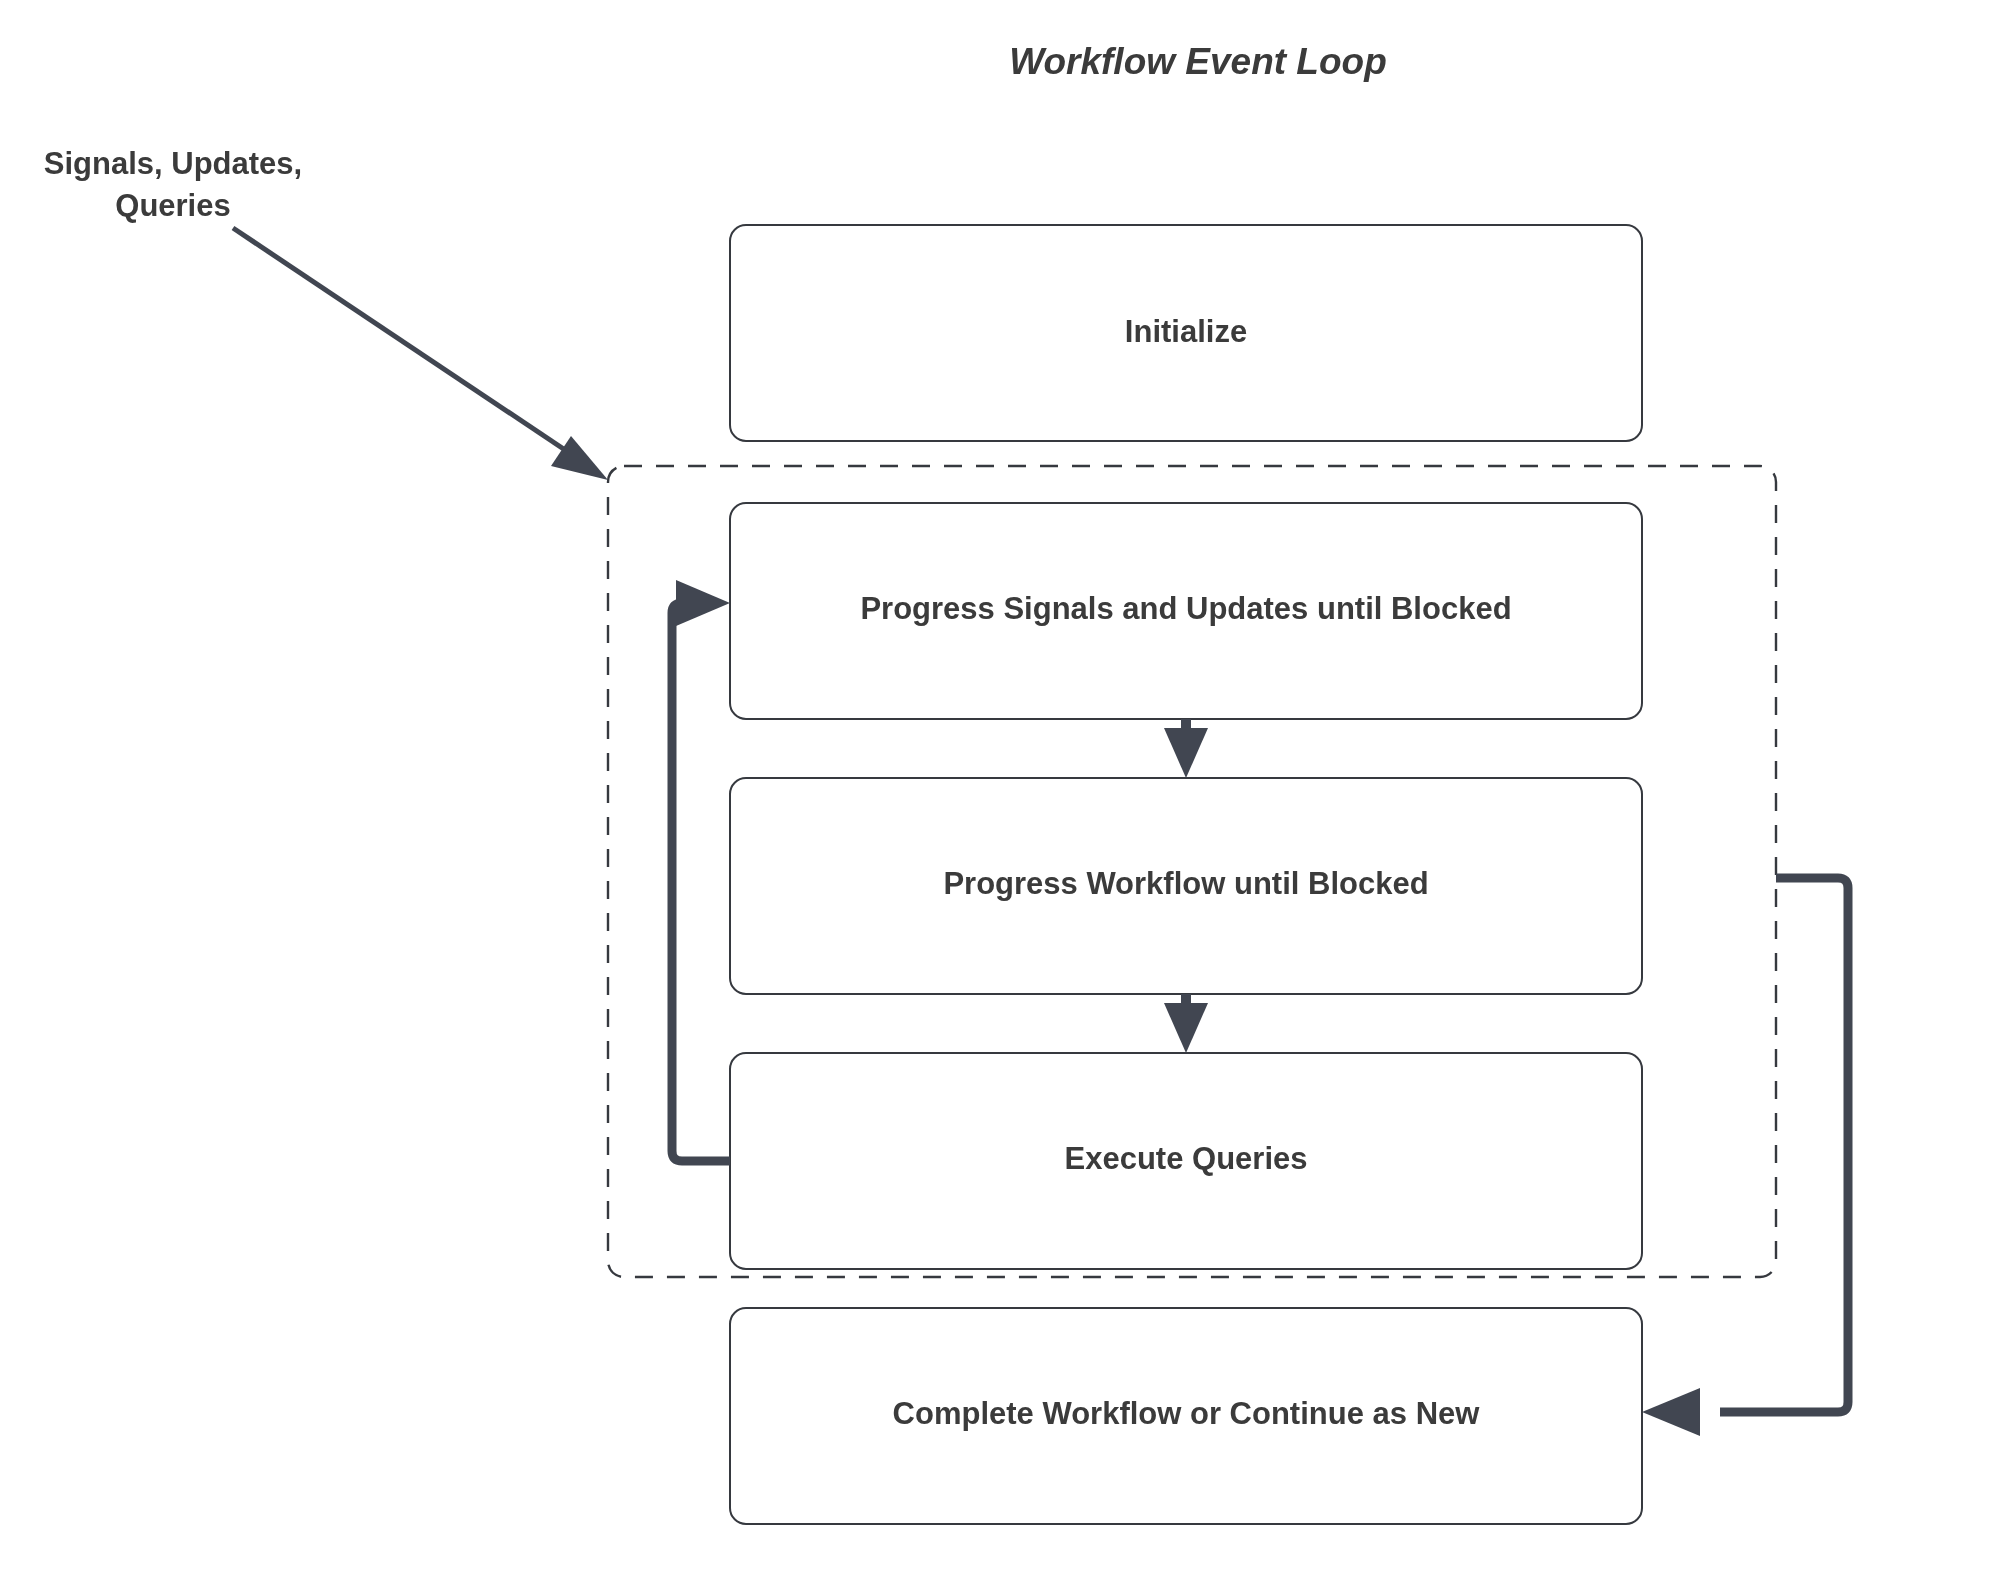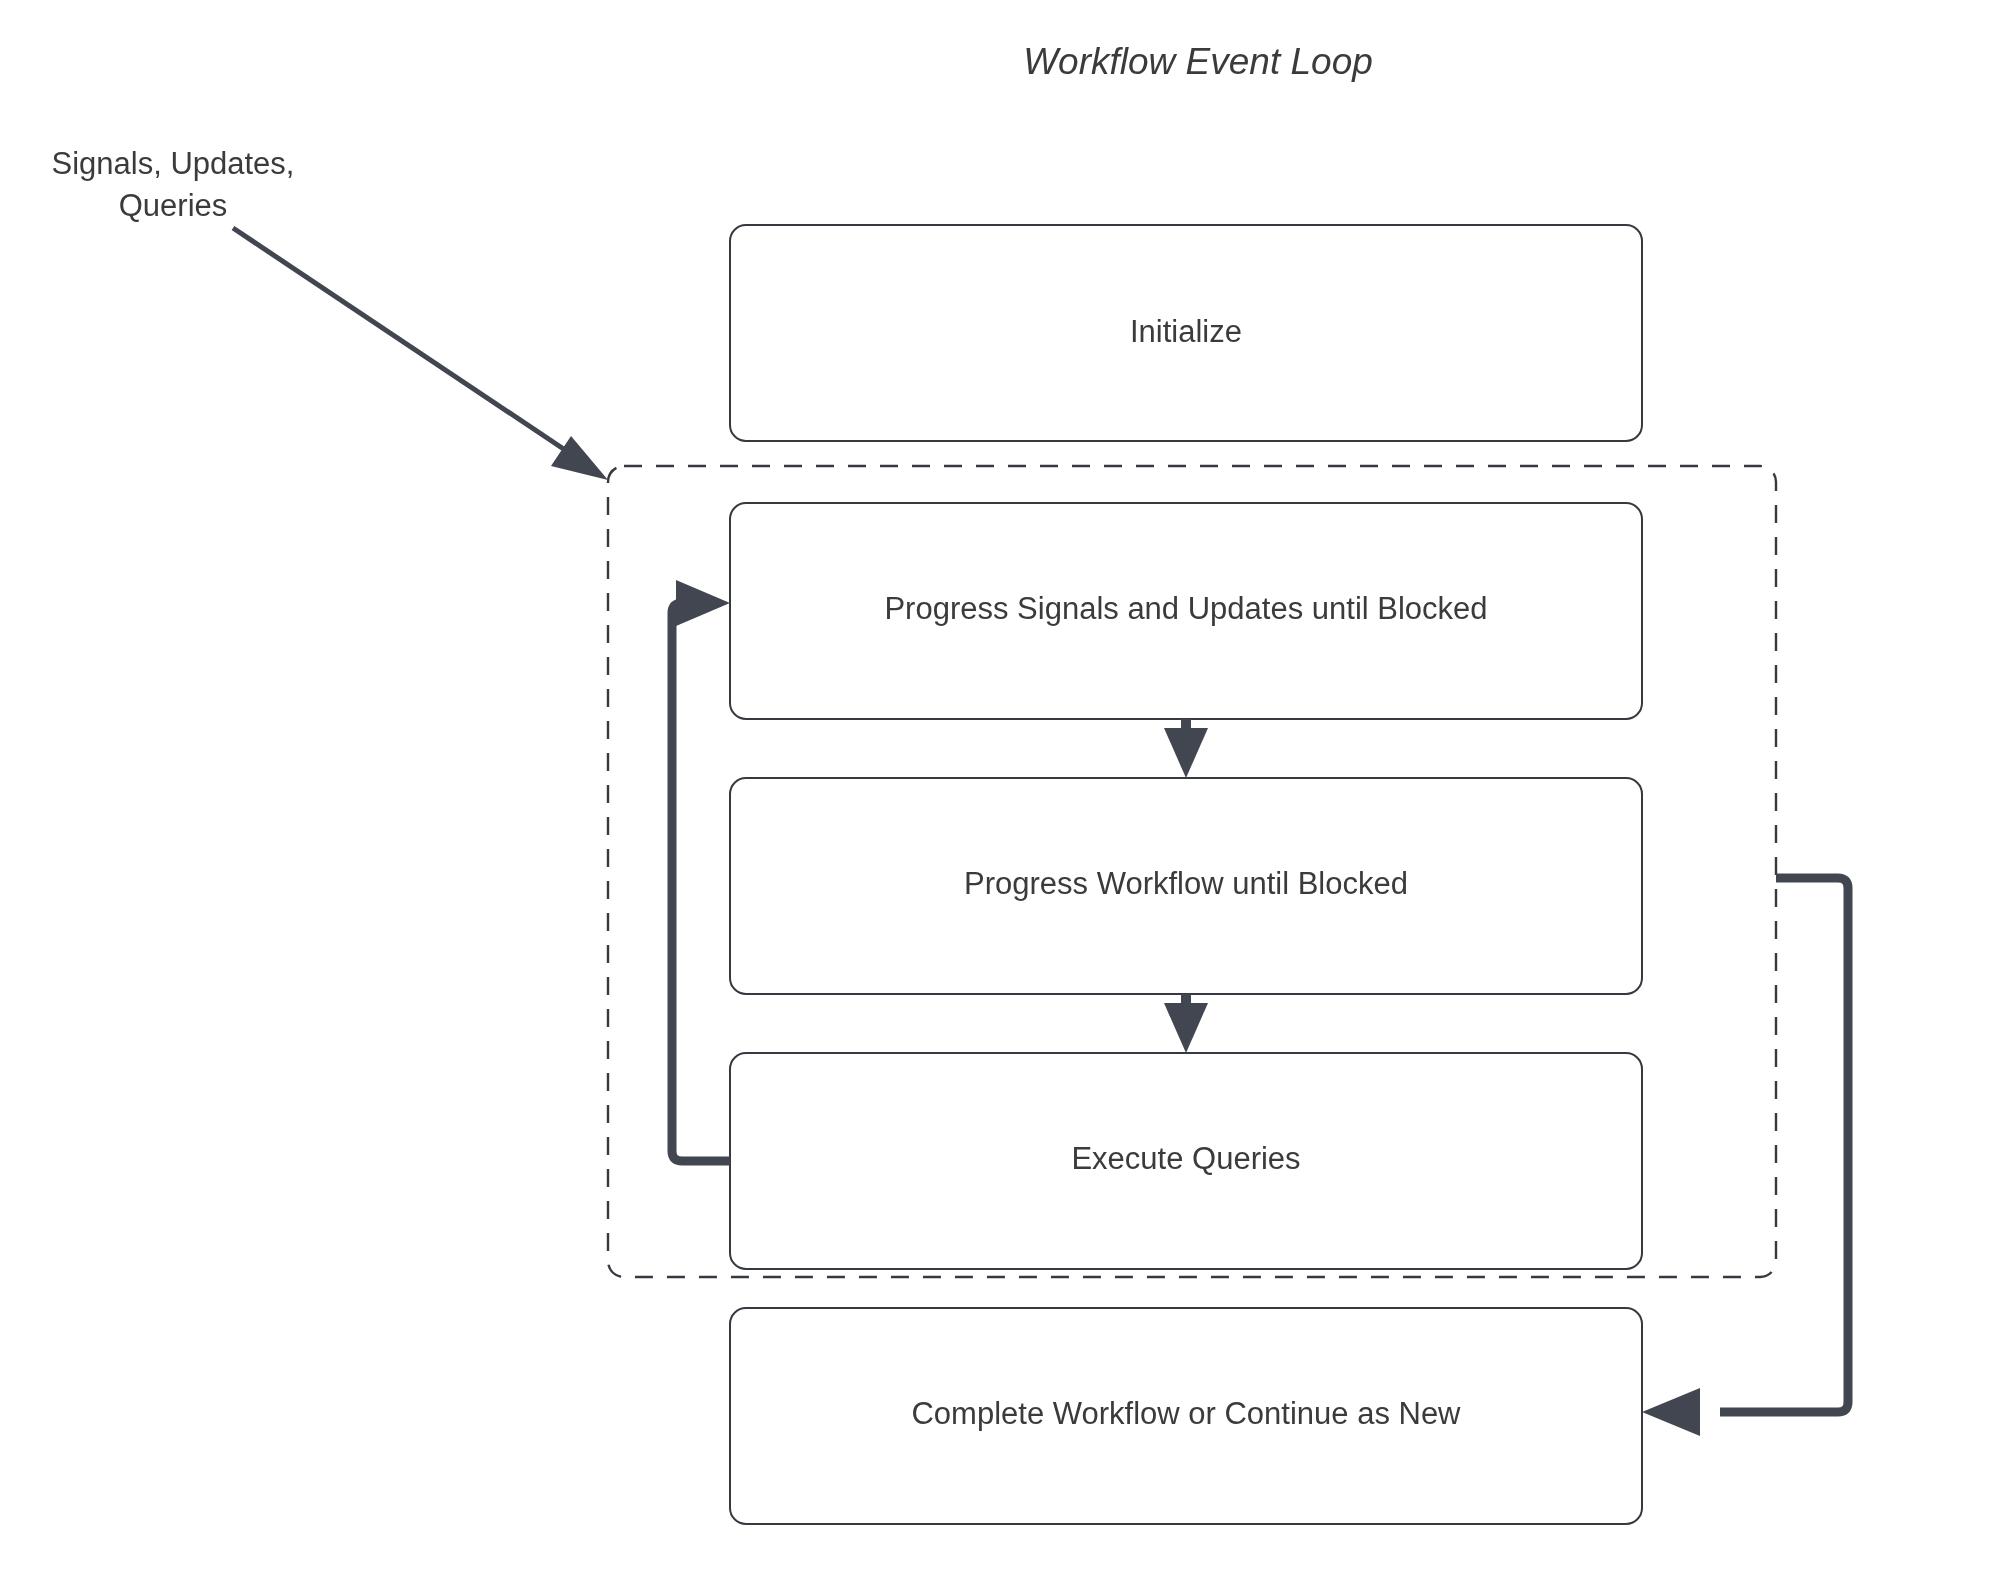--- a/index.html
+++ b/index.html
@@ -11,20 +11,21 @@
     width: 2006px;
     height: 1576px;
     font-family: "Liberation Sans", sans-serif;
     overflow: hidden;
   }
   #diagram-root {
     position: relative;
     width: 1901px;
     height: 1576px;
     background: #ffffff;
+    font-weight: bold;
   }
   svg#diagram-svg {
     position: absolute;
     top: 0;
     left: 0;
     width: 2006px;
     height: 1576px;
     display: block;
   }
   .node-box {

